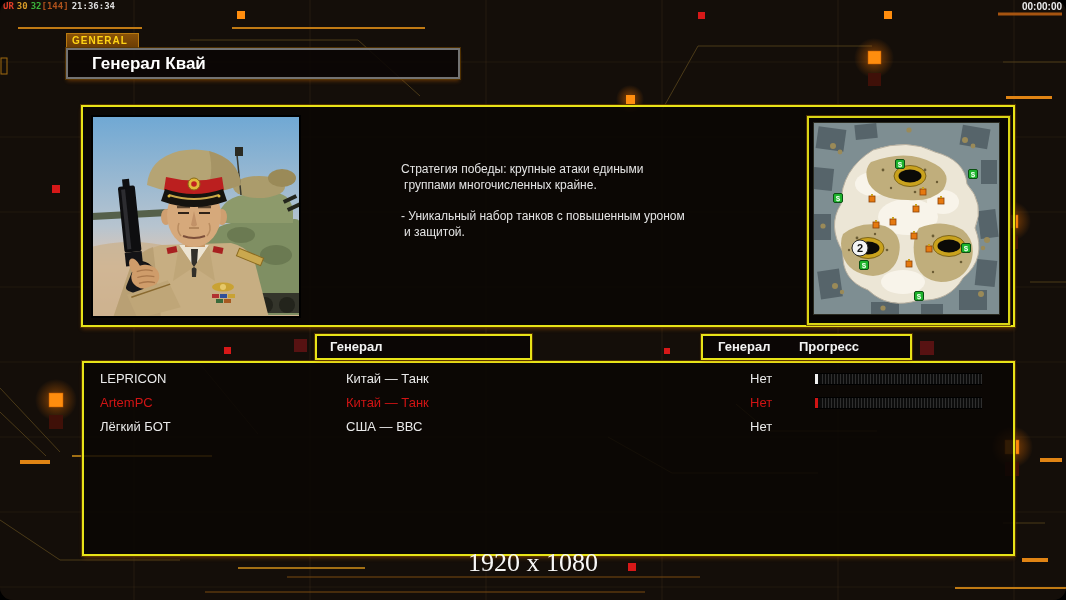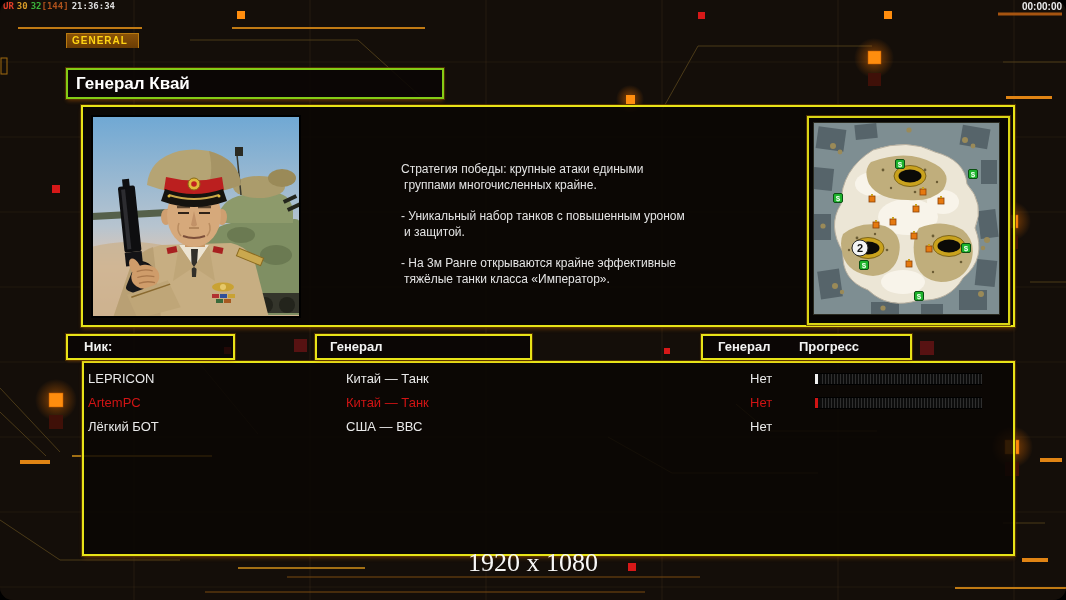--- a/index.html
+++ b/index.html
@@ -12,23 +12,23 @@
   .fps span{margin-right:3px;}
   .fps .t-app{color:#e43c28;}.fps .t-fps{color:#d89c28;}.fps .t-v2{color:#3cb43c;}
   .fps .t-br{color:#b0521c;margin-left:-3px;}.fps .t-clock{color:#dedede;}
   .match-timer{position:absolute;right:4px;top:1px;z-index:5;font:bold 10px "Liberation Sans",sans-serif;color:#ececec;}
 
   
   .gtab{position:absolute;left:66px;top:33px;z-index:2;height:13px;padding:1px 10px 0 5px;
         background:linear-gradient(#8a5208,#6a3c04);border:1px solid #b97a10;border-bottom:none;
         font:bold 10px "Liberation Sans",sans-serif;color:#ffd414;letter-spacing:1px;}
   .titlebox{position:absolute;left:66px;top:48px;z-index:2;width:366px;height:27px;
-        border:2px solid #84cc16;background:rgba(10,6,4,.88);
+        border:2px solid #737373;background:rgba(10,6,4,.88);
         box-shadow:0 0 0 1px rgba(90,55,0,.8),0 3px 4px -1px rgba(190,95,0,.45);
-        font:bold 17px "Liberation Sans",sans-serif;color:#fff;line-height:27px;padding-left:8px;box-sizing:content-box;margin-top:20px;}
+        font:bold 17px "Liberation Sans",sans-serif;color:#fff;line-height:27px;padding-left:24px;box-sizing:content-box;}
 
   
   .panel{position:absolute;z-index:1;border:2px solid #e8e318;background:rgba(9,6,4,.84);
          box-shadow:0 0 0 1px rgba(90,55,0,.8),0 3px 4px -1px rgba(190,95,0,.45);margin-left:16px;}
   .main-panel{left:65px;top:105px;width:930px;height:218px;}
   .portrait{position:absolute;left:8px;top:8px;width:210px;height:203px;background:#000;}
   .desc{position:absolute;left:318px;top:54px;width:340px;color:#e4e4e4;
         font:12px/16px "Liberation Sans",sans-serif;}
   .desc p{margin:0 0 15px 0;}
   .desc .ind{padding-left:3px;}
@@ -41,21 +41,21 @@
         font:bold 13px "Liberation Sans",sans-serif;color:#f2f2f2;line-height:22px;}
   .hb-nick{left:66px;width:149px;padding-left:16px;}
   .hb-gen{left:315px;width:200px;padding-left:13px;}
   .hb-tp{left:701px;width:207px;}
   .hb-tp .lab-team{position:absolute;left:15px;}
   .hb-tp .lab-prog{position:absolute;left:96px;}
 
   
   .roster{left:66px;top:361px;width:929px;height:191px;}
   .prow{position:absolute;left:0;width:100%;height:24px;font:13px "Liberation Sans",sans-serif;color:#eaeaea;}
-  .prow .c-nick{position:absolute;left:4px;top:5px;}
+  .prow .c-nick{position:absolute;left:16px;top:5px;}
   .prow .c-gen{position:absolute;left:262px;top:5px;}
   .prow .c-team{position:absolute;left:666px;top:5px;}
   .pbar{position:absolute;left:731px;top:7px;width:167px;height:10px;background:#0b0b0b;
         border-top:1px solid #000;border-bottom:1px solid #000;}
   .pbar .ticks{position:absolute;left:7px;right:0;top:0;bottom:0;
         background:repeating-linear-gradient(90deg,#2f2f2f 0 1px,#0c0c0c 1px 3px);}
   .pbar .pmark{position:absolute;left:0;top:0;bottom:0;width:3px;background:#f0f0f0;}
 
   .resolution{position:absolute;left:0;right:0;top:548px;z-index:3;text-align:center;
         font:26px "Liberation Serif","DejaVu Serif",serif;color:#f7f7f7;}
@@ -234,24 +234,20 @@
     </svg>
 
     <div class="desc">
       <p>
         <span>Стратегия победы: крупные атаки едиными</span><br>
         <span class="ind">группами многочисленных крайне.</span>
       </p>
       <p>
         <span>- Уникальный набор танков с повышенным уроном</span><br>
         <span class="ind">и защитой.</span>
-      </p>
-      <p>
-        <span>- На 3м Ранге открываются крайне эффективные</span><br>
-        <span class="ind">тяжёлые танки класса «Император».</span>
       </p>
     </div>
 
     <div class="mapbox">
       <svg width="187" height="193" viewBox="0 0 187 193">
         <rect width="187" height="193" fill="#7e8e92"></rect>
         <g fill="#56646a">
           <rect x="4" y="6" width="28" height="22" transform="rotate(8 18 17)"></rect>
           <rect x="42" y="2" width="22" height="15" transform="rotate(-6 53 9)"></rect>
           <rect x="148" y="5" width="28" height="20" transform="rotate(10 162 15)"></rect>
@@ -346,21 +342,20 @@
             <rect x="101.5" y="169.5" width="9" height="9" rx="1.5" fill="#1db32c" stroke="#0b4f12" stroke-width="1"></rect>
             <text x="106" y="177" text-anchor="middle" font-size="8" font-weight="bold" fill="#edffed" font-family="&quot;Liberation Sans&quot;,sans-serif">$</text>
             <circle cx="47" cy="126" r="8" fill="#f4f4f4" stroke="#2a2a2a" stroke-width="1"></circle>
             <text x="47" y="130" text-anchor="middle" font-size="11" font-weight="bold" fill="#111" font-family="&quot;Liberation Sans&quot;,sans-serif">2</text>
           </g>
         <rect x="0.5" y="0.5" width="186" height="192" fill="none" stroke="#2a2a20" stroke-width="1"></rect>
       </svg>
     </div>
   </div>
 
-  <div class="hbox hb-nick">Ник:</div>
   <div class="hbox hb-gen">Генерал</div>
   <div class="hbox hb-tp">
     <span class="lab-team">Генерал</span>
     <span class="lab-prog">Прогресс</span>
   </div>
 
   <div class="panel roster">
     <div class="prow" style="top: 3px; color: rgb(234, 234, 234);">
       <span class="c-nick">LEPRICON</span>
       <span class="c-gen">Китай — Танк</span>

